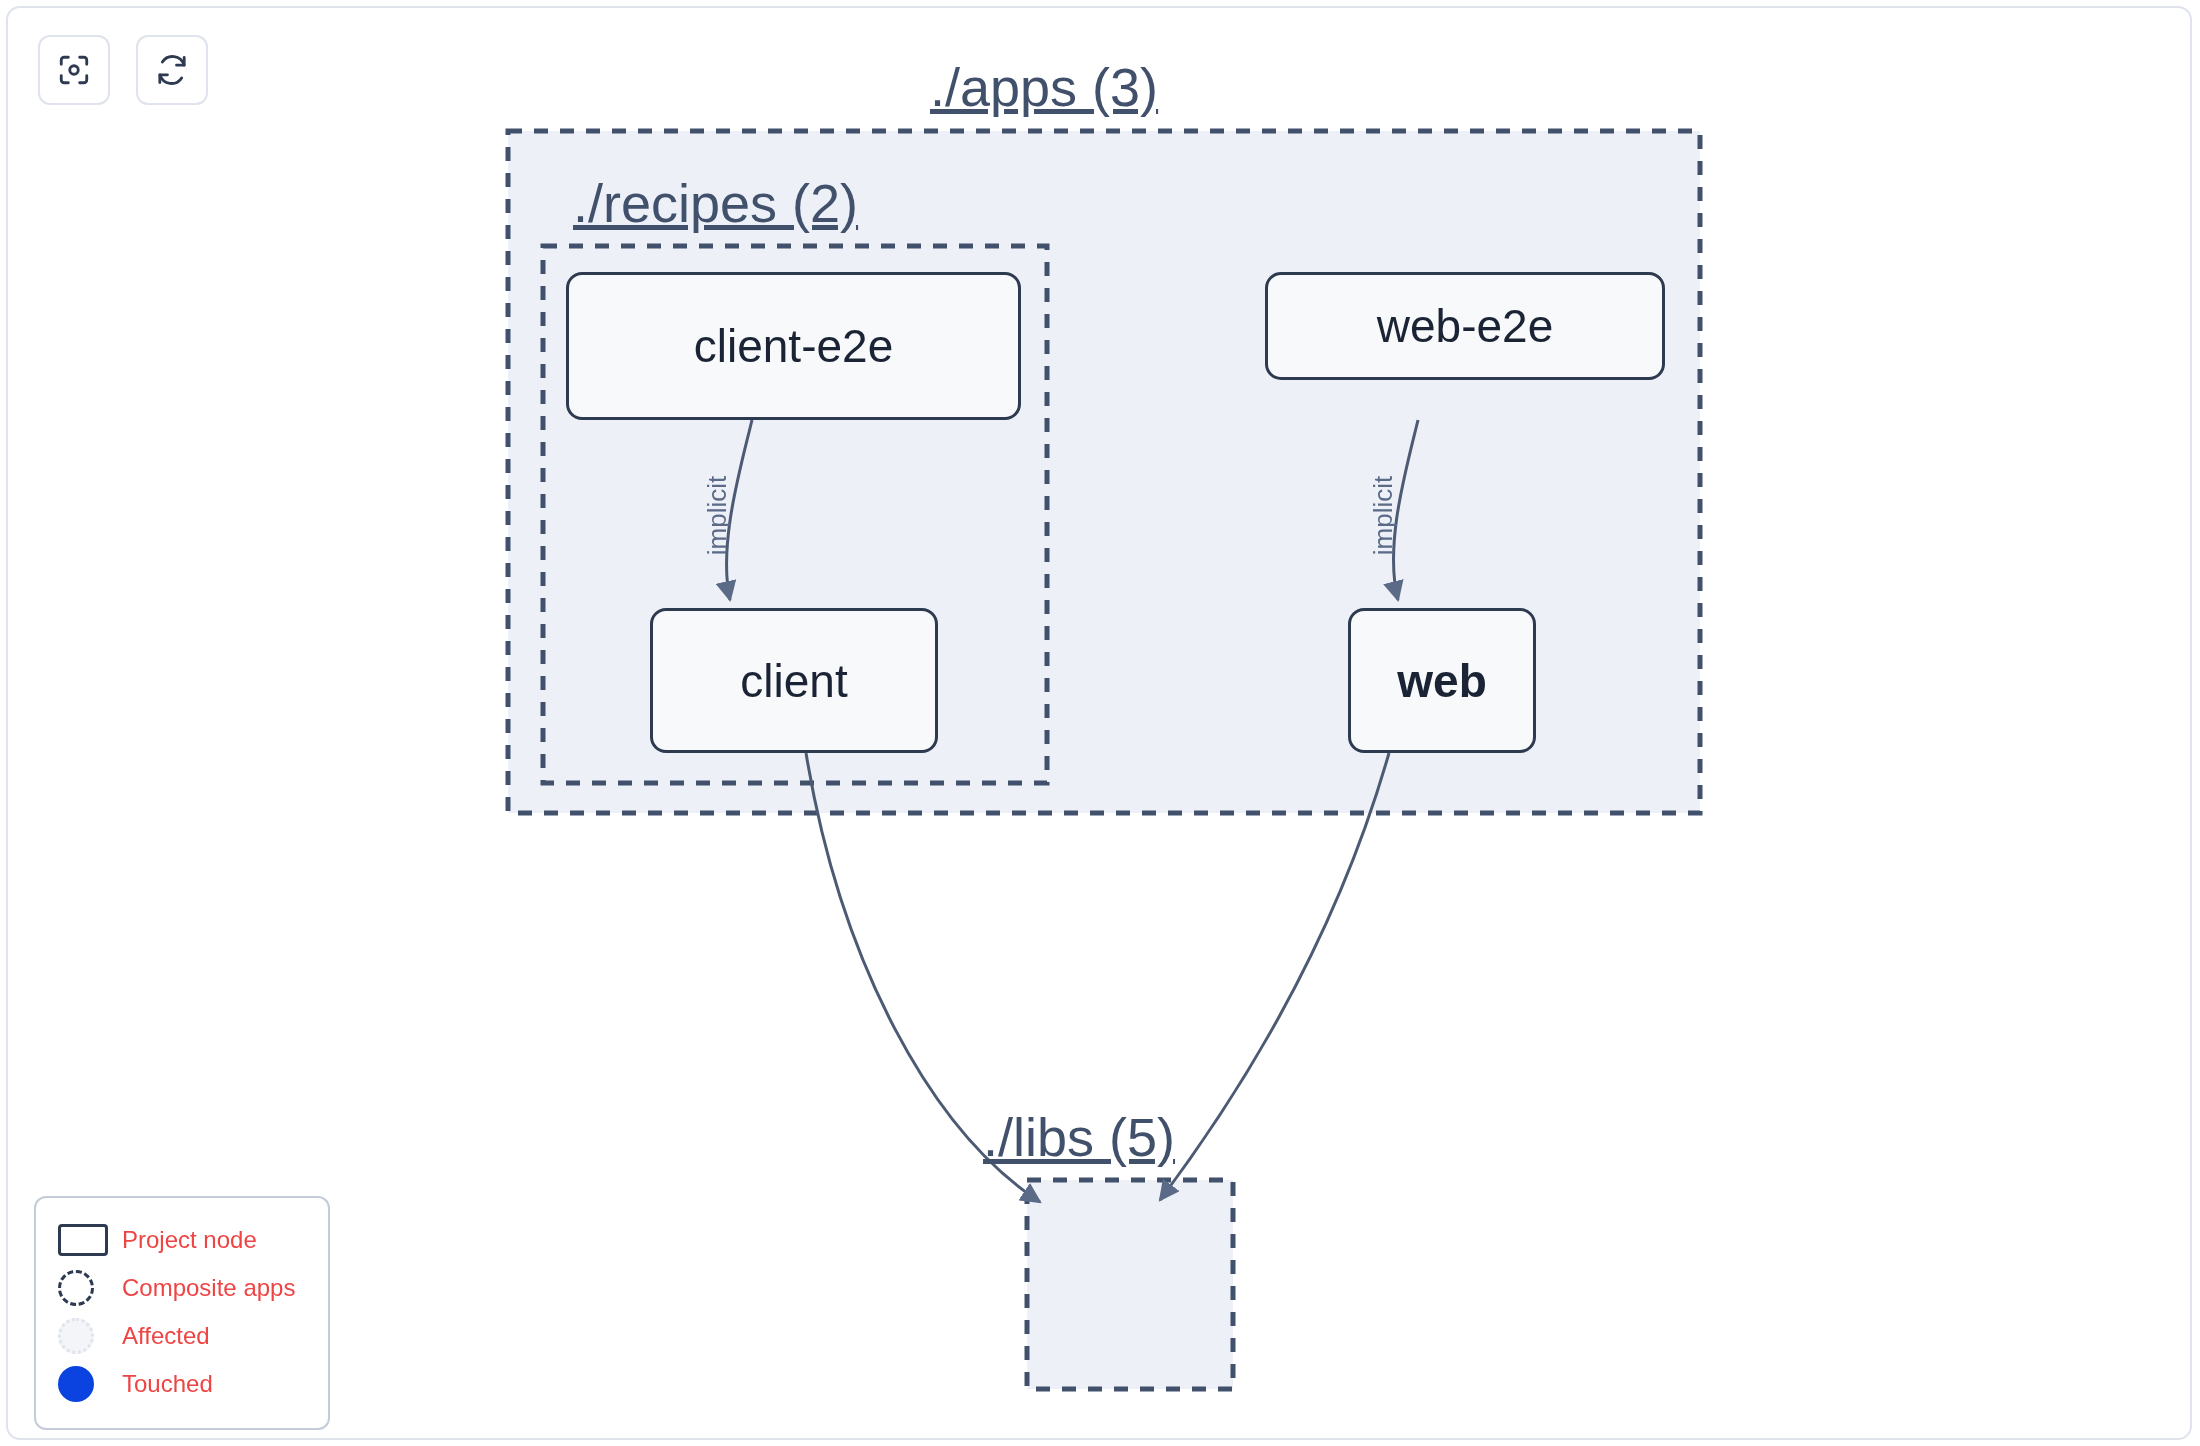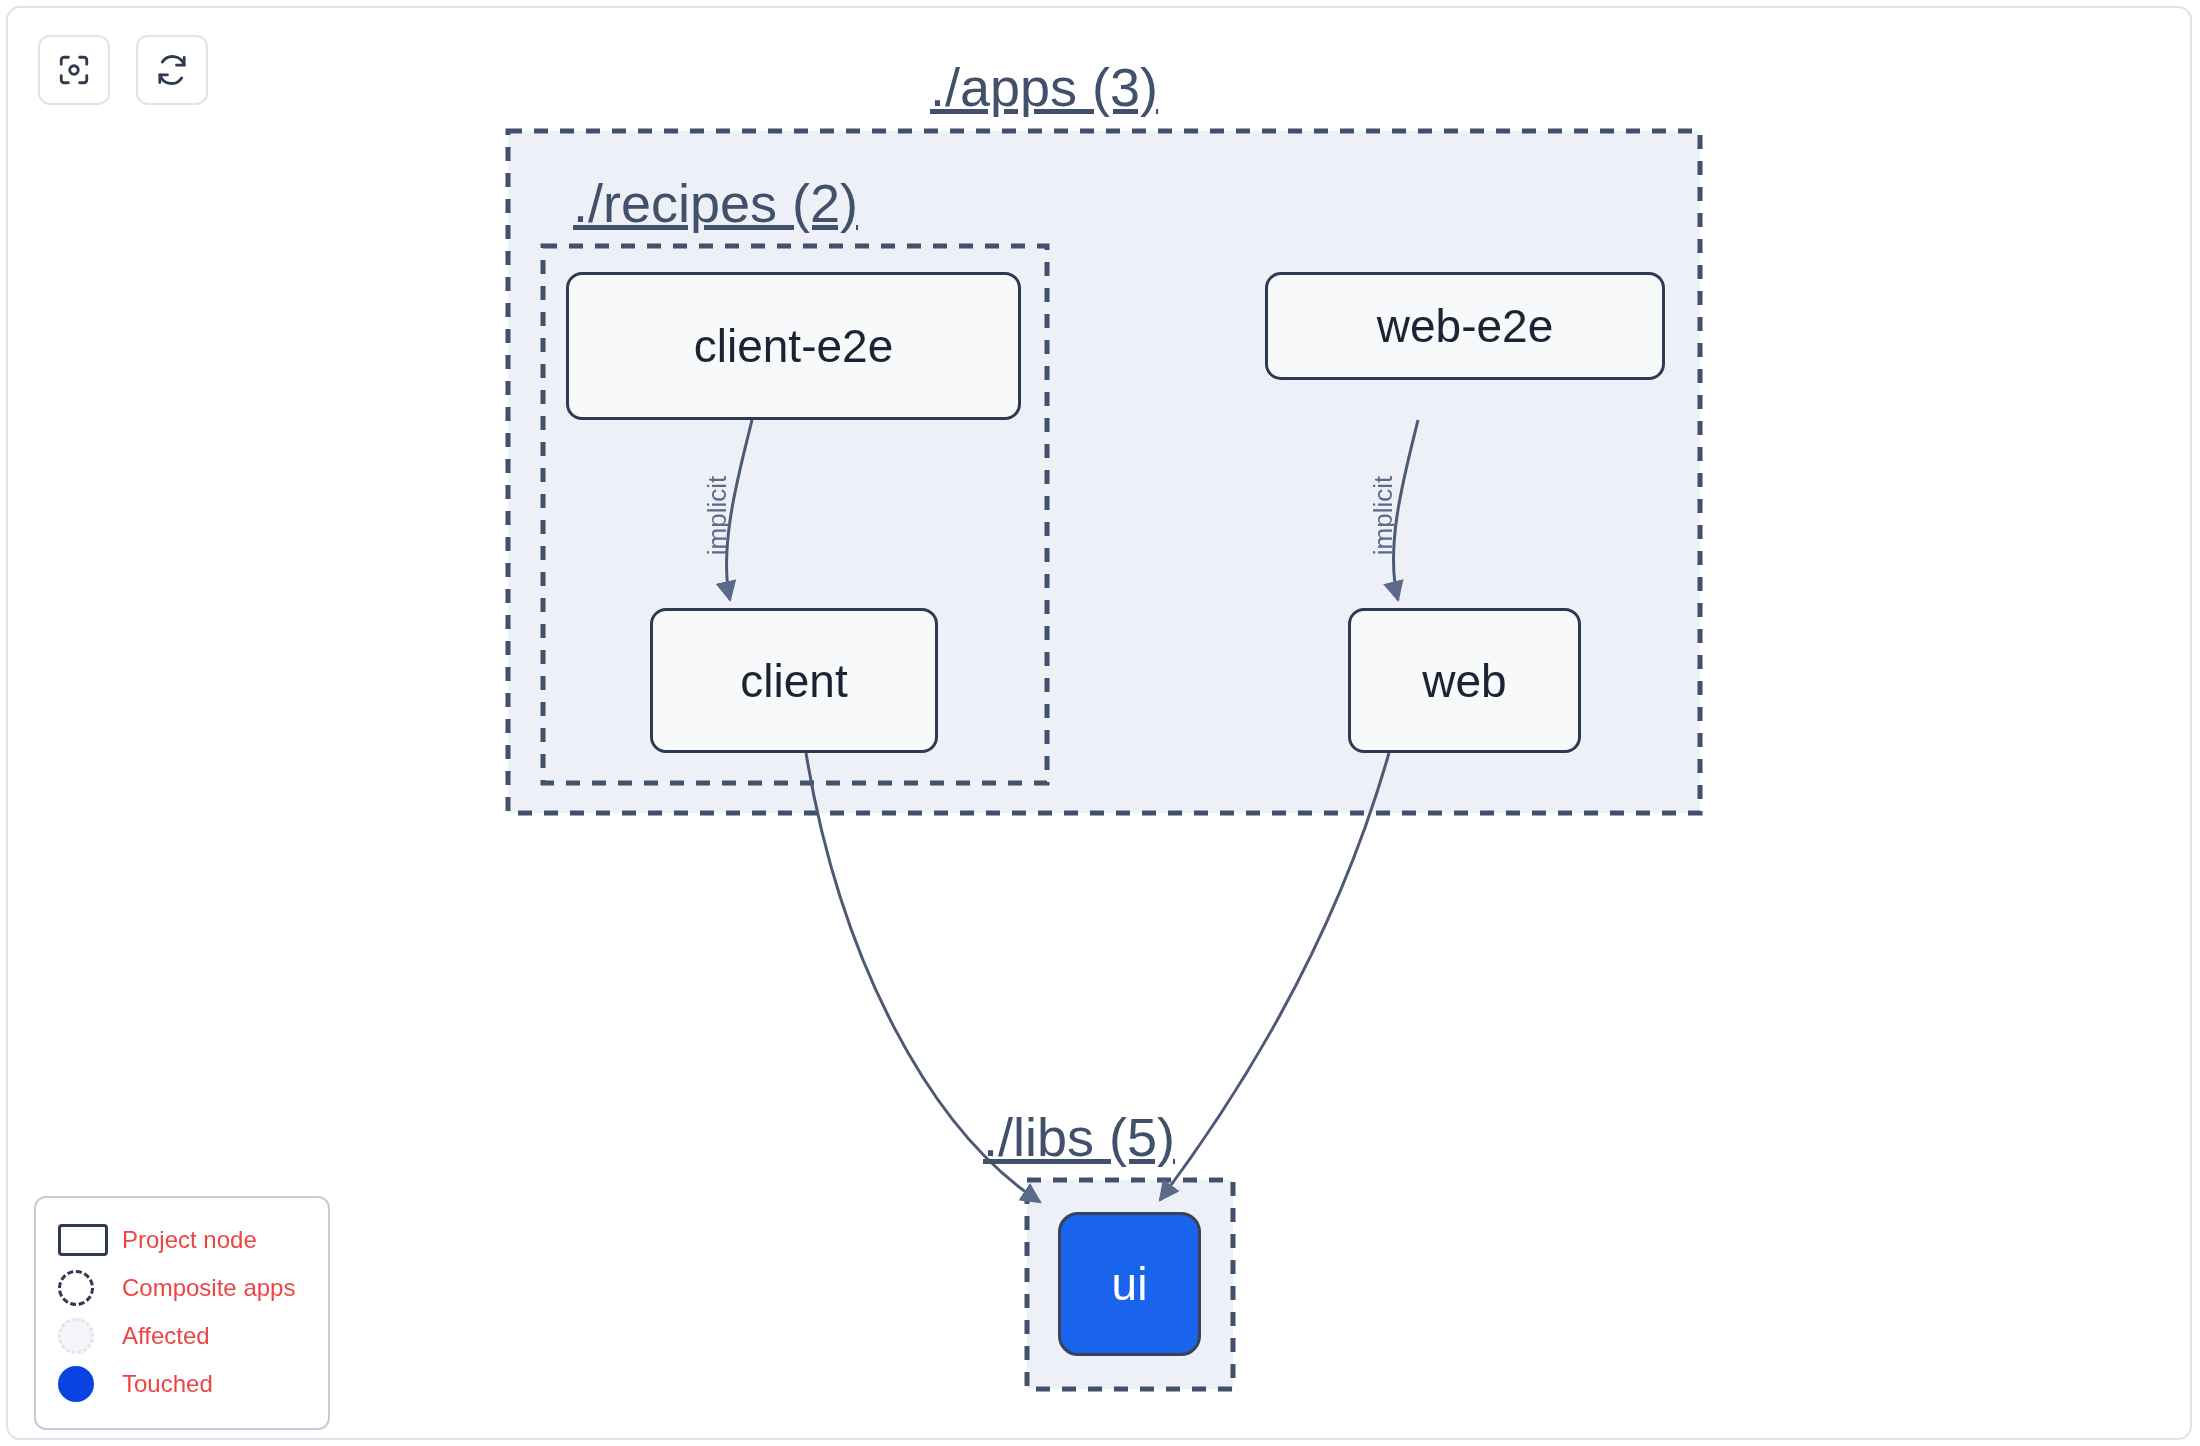--- a/index.html
+++ b/index.html
@@ -242,27 +242,24 @@
   </div>
 
   <div class="node project" style="left:1265px; top:272px; width:400px; height:108px;">
     <span class="node-label">web-e2e</span>
   </div>
 
   <div class="node project" style="left:650px; top:608px; width:288px; height:145px;">
     <span class="node-label">client</span>
   </div>
 
-  <div class="node project" style="left:1348px; top:608px; width:233px; height:145px;">
+  <div class="node project" style="left:1348px; top:608px; width:188px; height:145px;font-weight:bold;">
     <span class="node-label">web</span>
   </div>
 
-  <div class="node touched" style="left:1058px; top:1212px; width:143px; height:144px; border-radius:20px;">
-    <span class="node-label">ui</span>
-  </div>
 
   <div class="edge-label" style="left:678px; top:500px; transform:rotate(-90deg);">implicit</div>
   <div class="edge-label" style="left:1344px; top:500px; transform:rotate(-90deg);">implicit</div>
 
   <div class="legend">
     <div class="legend-row">
       <span class="legend-swatch">
         <span class="sw-rect"></span>
       </span>
       <span class="legend-text">Project node</span>

